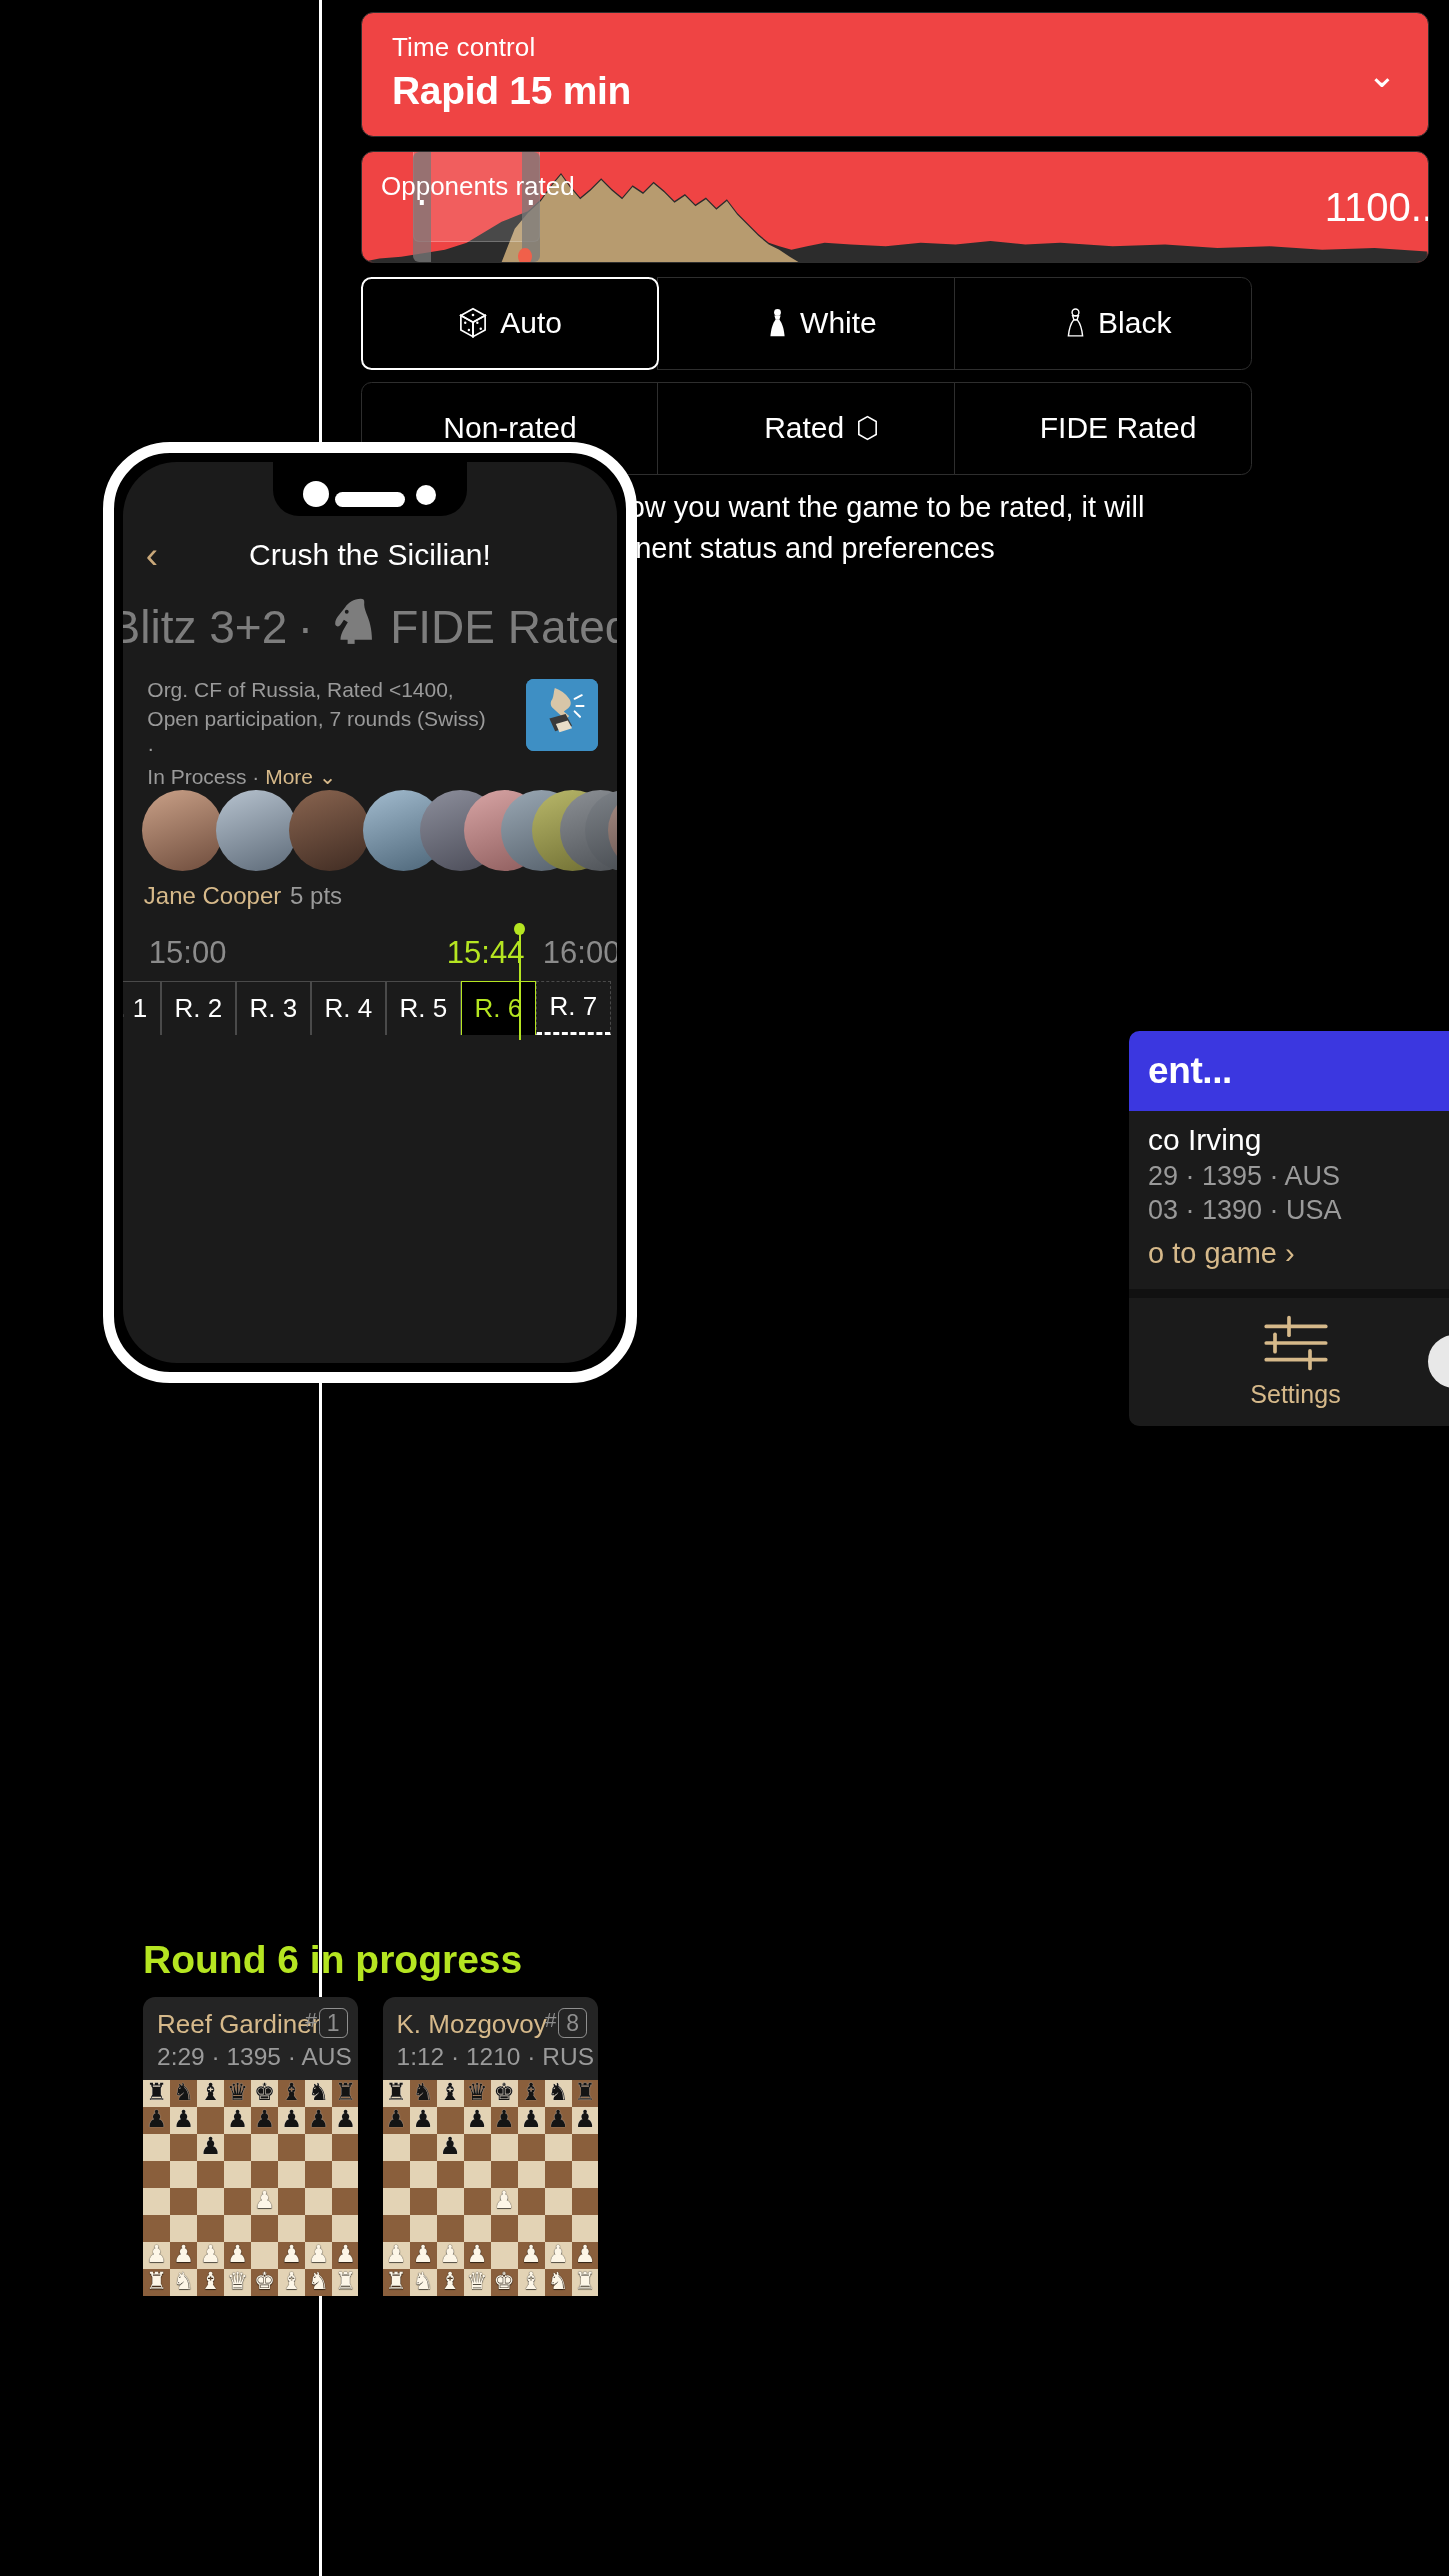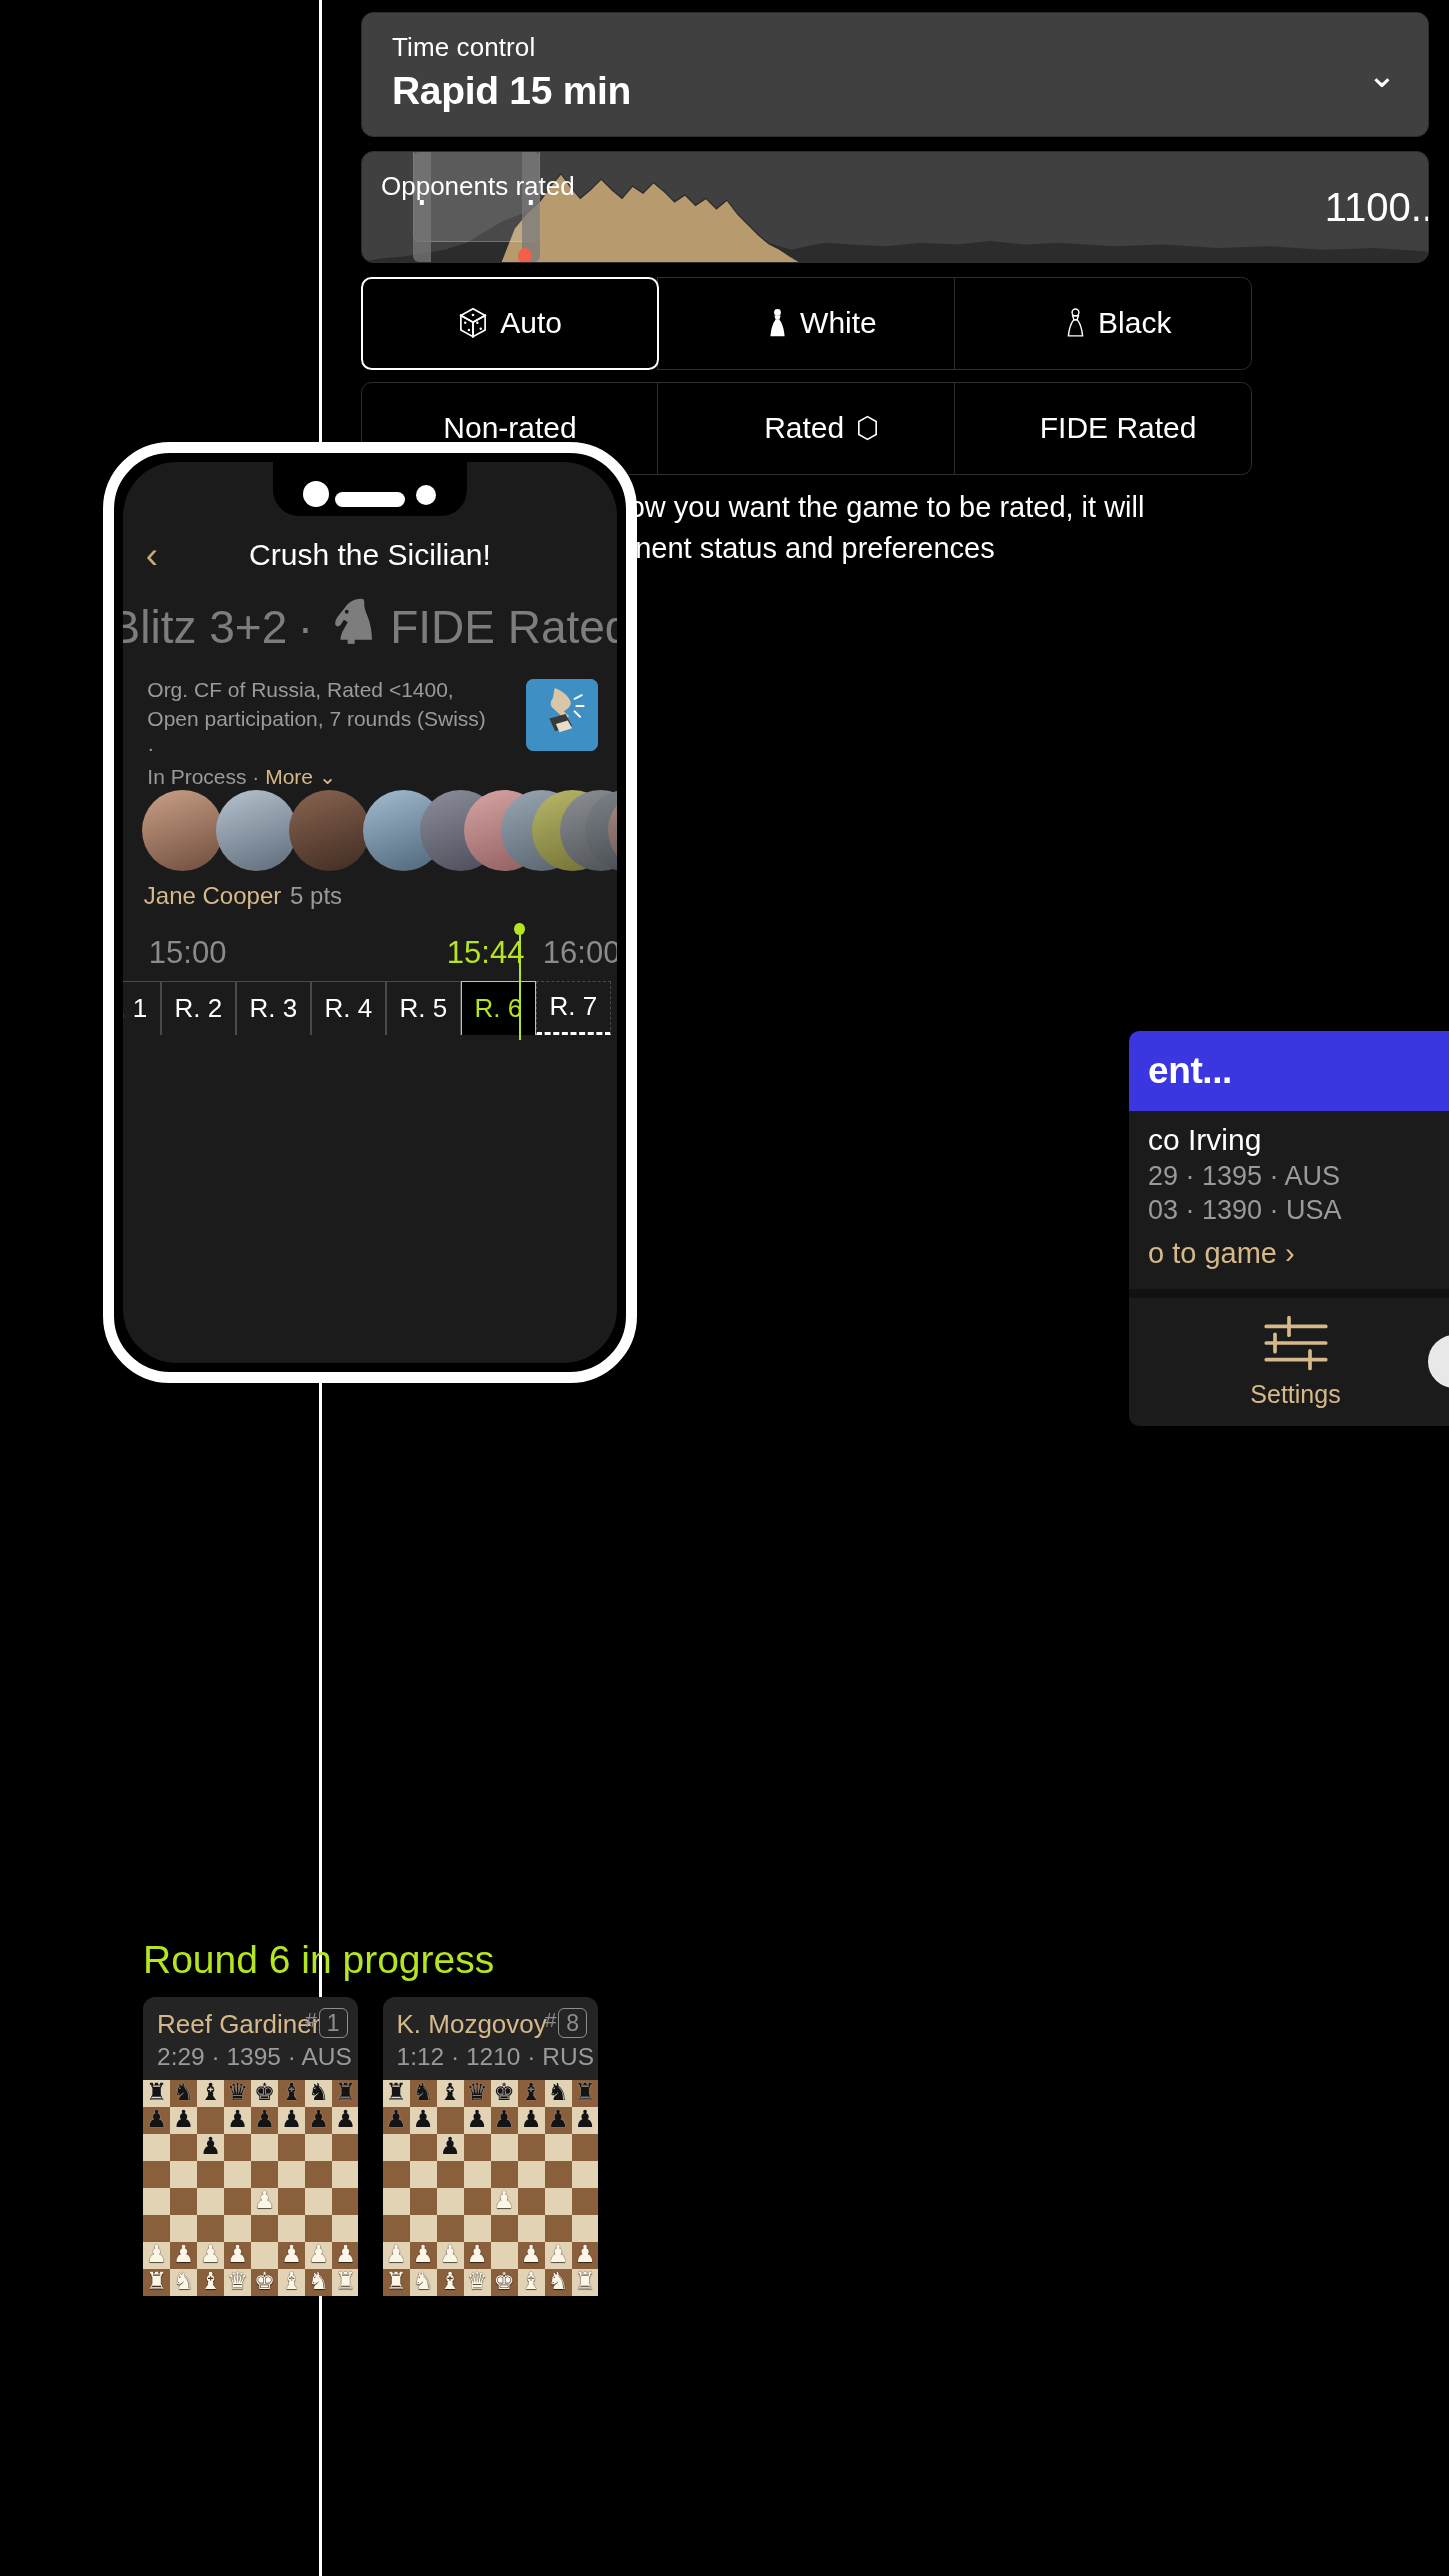--- a/index.html
+++ b/index.html
@@ -13,21 +13,21 @@
   #bg-page { position:absolute; inset:0; background:#000; }
 
   
   .vdivider { position:absolute; top:0; bottom:0; width:2.6px; background:#ffffff; }
 
   
   #web-col {
     position:absolute; left:340px; top:0; width:1110px; padding:12.3px 0 0 0;
   }
   .card {
-    border:1.8px solid #2e2e2e; border-radius:12.3px; background:#404040;
+    border:1.8px solid #2e2e2e; border-radius:12.3px; background:#ef4444;
     margin:0 21px 14px 21px; position:relative;
   }
   .tc-card { padding:19px 30px 23px 30px; }
   .tc-label { font-size:26px; color:#fff; font-weight:400; letter-spacing:0.1px; }
   .tc-value { font-size:39px; font-weight:700; color:#fff; margin-top:5.3px; letter-spacing:-0.3px; }
   .tc-chevron {
     position:absolute; right:31.5px; top:50%; transform:translateY(-50%);
     color:#fff; font-size:35px; line-height:1;
   }
 
@@ -169,21 +169,21 @@
   }
   .tl-r.active { color:#b5e521; border-color:#b5e521; background:#000; }
   .tl-r.dashed { border-style:dashed; }
   .tl-marker { position:absolute; left:0; top:0; width:1.8px; height:100%;
     background:#b5e521; z-index:6; }
   .tl-marker::before { content:''; position:absolute; left:-4.4px; top:-5.2px;
     width:10.5px; height:12.3px; background:#b5e521; border-radius:50%; }
 
   
   #round-section { position:absolute; left:143px; top:1938px; width:613px; z-index:5; }
-  .round-title { font-size:39px; color:#b5e521; font-weight:400; }
+  .round-title { font-size:39px; color:#b5e521; font-weight:700; }
 
   .game-cards { position:absolute; left:143px; top:1997px; display:flex; gap:24.5px; z-index:5; }
   .gcard { width:215px; background:#242424; border-radius:12.3px 12.3px 0 0; overflow:hidden; }
   .gc-head { padding:12.3px 14px 8.8px 14px; position:relative; }
   .gc-name { font-size:26px; color:#d6b98a; white-space:nowrap; }
   .gc-meta { font-size:24.5px; color:#9a9a9a; margin-top:2.6px; white-space:nowrap;text-align:center; }
   .gc-badge {
     position:absolute; right:10.5px; top:10.5px; font-size:21px; color:#8f8f8f;
     display:flex; align-items:flex-start; gap:1.8px;
   }

